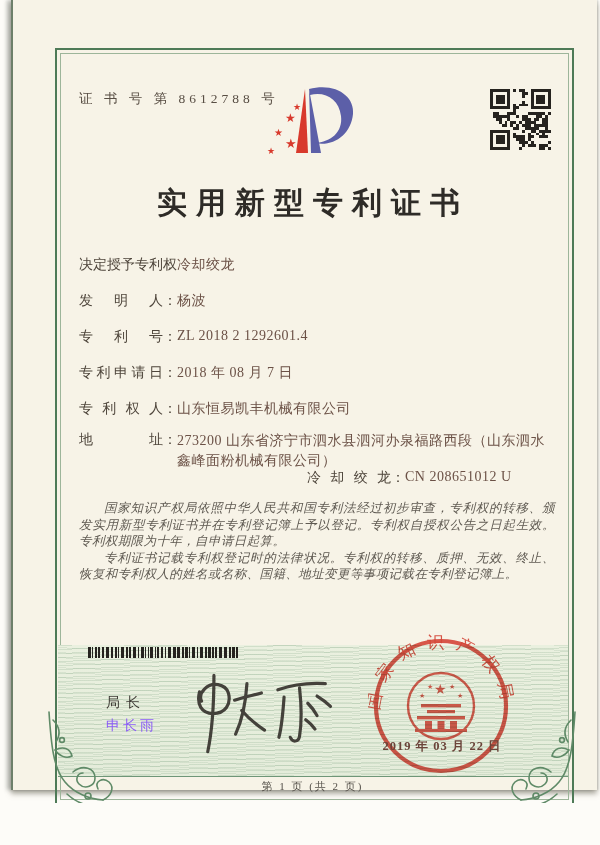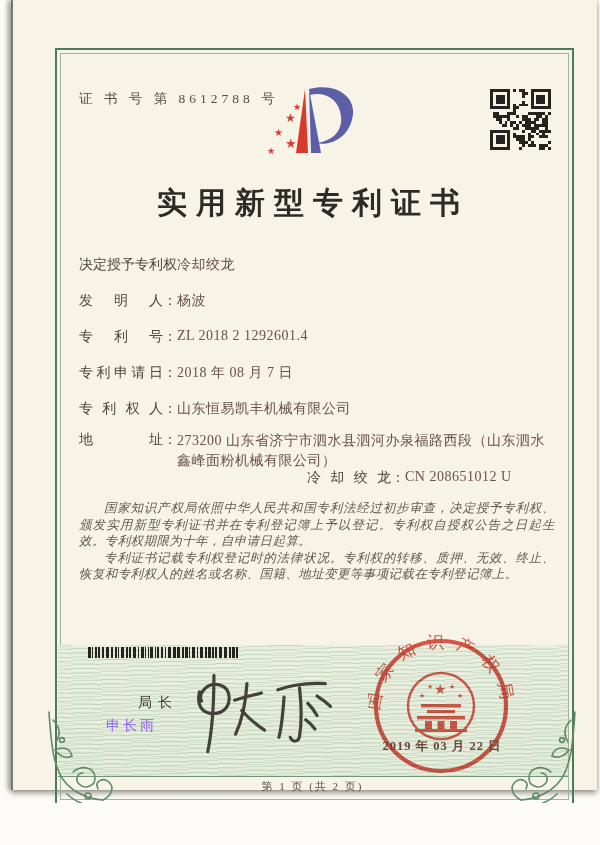--- a/index.html
+++ b/index.html
@@ -29,21 +29,21 @@
   .fvalue{color:#6b5146;letter-spacing:.5px;vertical-align:top;}
   .r1{top:256px}.r2{top:292px}.r3{top:328px}.r4{top:364px}.r5{top:400px}
   .r6{top:431px;display:flex;white-space:normal;}
   .r6 .fvalue{width:376px;line-height:19.5px;flex:none;}
   .r7{top:469px}
   .grant2{position:absolute;left:228px;top:0;}
   .paras{position:absolute;left:66px;top:500px;width:476px;}
   .paras p{margin:0;font-size:12.5px;line-height:16.6px;color:#5f5a52;text-align:justify;
            text-indent:2em;font-style:italic;letter-spacing:.4px;}
   .barcode{position:absolute;left:75px;top:647px;width:156px;height:11px;overflow:hidden;white-space:nowrap;}
-  .officer-title{position:absolute;left:93px;top:694px;font-size:14px;letter-spacing:6px;color:#3c3933;margin-left:32px;}
+  .officer-title{position:absolute;left:93px;top:694px;font-size:14px;letter-spacing:6px;color:#3c3933;}
   .officer-name{position:absolute;left:93px;top:717px;font-size:14px;letter-spacing:3px;color:#8b5cf6;}
   .autograph{position:absolute;left:170px;top:664px;width:165px;height:95px;}
   .seal{position:absolute;left:355px;top:633px;width:146px;height:146px;mix-blend-mode:multiply;opacity:.92;}
   .seal-date{position:absolute;left:356px;top:738px;width:146px;text-align:center;
              font-size:12.5px;letter-spacing:1px;color:#6b443a;font-weight:600;}
   .pageinfo{position:absolute;left:42px;top:779px;width:515px;text-align:center;
             font-size:11px;letter-spacing:2px;color:#55514a;}
   .note{position:absolute;left:42px;top:810px;width:515px;text-align:center;
         font-size:12.5px;letter-spacing:4px;color:#4e4b44;}
   .flourish{position:absolute;width:82px;height:102px;}
@@ -229,21 +229,21 @@
     <div class="frow r6">
       <span class="flabel">地址</span>
         <span class="fcolon">：</span>
         <span class="fvalue">273200 山东省济宁市泗水县泗河办泉福路西段（山东泗水鑫峰面粉机械有限公司）</span>
     </div>
     <div class="frow r7">
       <span class="grant2"><span class="flabel">冷却绞龙</span><span class="fcolon">：</span><span class="fvalue">CN 208651012 U</span></span>
     </div>
 
     <div class="paras">
-      <p>国家知识产权局依照中华人民共和国专利法经过初步审查，决定授予专利权、颁发实用新型专利证书并在专利登记簿上予以登记。专利权自授权公告之日起生效。专利权期限为十年，自申请日起算。</p>
+      <p>国家知识产权局依照中华人民共和国专利法经过初步审查，专利权的转移、颁发实用新型专利证书并在专利登记簿上予以登记。专利权自授权公告之日起生效。专利权期限为十年，自申请日起算。</p>
       <p>专利证书记载专利权登记时的法律状况。专利权的转移、质押、无效、终止、恢复和专利权人的姓名或名称、国籍、地址变更等事项记载在专利登记簿上。</p>
     </div>
 
     <div class="barcode" id="barcode"><span style="display: inline-block; vertical-align: top; width: 3px; height: 11px; background: rgb(38, 35, 31); margin-right: 1px;"></span><span style="display: inline-block; vertical-align: top; width: 1px; height: 11px; background: rgb(38, 35, 31); margin-right: 2px;"></span><span style="display: inline-block; vertical-align: top; width: 2px; height: 11px; background: rgb(38, 35, 31); margin-right: 1px;"></span><span style="display: inline-block; vertical-align: top; width: 2px; height: 11px; background: rgb(38, 35, 31); margin-right: 2px;"></span><span style="display: inline-block; vertical-align: top; width: 2px; height: 11px; background: rgb(38, 35, 31); margin-right: 2px;"></span><span style="display: inline-block; vertical-align: top; width: 3px; height: 11px; background: rgb(38, 35, 31); margin-right: 2px;"></span><span style="display: inline-block; vertical-align: top; width: 2px; height: 11px; background: rgb(38, 35, 31); margin-right: 2px;"></span><span style="display: inline-block; vertical-align: top; width: 2px; height: 11px; background: rgb(38, 35, 31); margin-right: 1px;"></span><span style="display: inline-block; vertical-align: top; width: 1px; height: 11px; background: rgb(38, 35, 31); margin-right: 2px;"></span><span style="display: inline-block; vertical-align: top; width: 3px; height: 11px; background: rgb(38, 35, 31); margin-right: 2px;"></span><span style="display: inline-block; vertical-align: top; width: 2px; height: 11px; background: rgb(38, 35, 31); margin-right: 1px;"></span><span style="display: inline-block; vertical-align: top; width: 2px; height: 11px; background: rgb(38, 35, 31); margin-right: 2px;"></span><span style="display: inline-block; vertical-align: top; width: 3px; height: 11px; background: rgb(38, 35, 31); margin-right: 2px;"></span><span style="display: inline-block; vertical-align: top; width: 1px; height: 11px; background: rgb(38, 35, 31); margin-right: 2px;"></span><span style="display: inline-block; vertical-align: top; width: 3px; height: 11px; background: rgb(38, 35, 31); margin-right: 1px;"></span><span style="display: inline-block; vertical-align: top; width: 1px; height: 11px; background: rgb(38, 35, 31); margin-right: 2px;"></span><span style="display: inline-block; vertical-align: top; width: 1px; height: 11px; background: rgb(38, 35, 31); margin-right: 1px;"></span><span style="display: inline-block; vertical-align: top; width: 3px; height: 11px; background: rgb(38, 35, 31); margin-right: 2px;"></span><span style="display: inline-block; vertical-align: top; width: 1px; height: 11px; background: rgb(38, 35, 31); margin-right: 1px;"></span><span style="display: inline-block; vertical-align: top; width: 2px; height: 11px; background: rgb(38, 35, 31); margin-right: 2px;"></span><span style="display: inline-block; vertical-align: top; width: 2px; height: 11px; background: rgb(38, 35, 31); margin-right: 2px;"></span><span style="display: inline-block; vertical-align: top; width: 1px; height: 11px; background: rgb(38, 35, 31); margin-right: 2px;"></span><span style="display: inline-block; vertical-align: top; width: 3px; height: 11px; background: rgb(38, 35, 31); margin-right: 2px;"></span><span style="display: inline-block; vertical-align: top; width: 3px; height: 11px; background: rgb(38, 35, 31); margin-right: 1px;"></span><span style="display: inline-block; vertical-align: top; width: 3px; height: 11px; background: rgb(38, 35, 31); margin-right: 2px;"></span><span style="display: inline-block; vertical-align: top; width: 2px; height: 11px; background: rgb(38, 35, 31); margin-right: 1px;"></span><span style="display: inline-block; vertical-align: top; width: 3px; height: 11px; background: rgb(38, 35, 31); margin-right: 1px;"></span><span style="display: inline-block; vertical-align: top; width: 1px; height: 11px; background: rgb(38, 35, 31); margin-right: 2px;"></span><span style="display: inline-block; vertical-align: top; width: 3px; height: 11px; background: rgb(38, 35, 31); margin-right: 2px;"></span><span style="display: inline-block; vertical-align: top; width: 1px; height: 11px; background: rgb(38, 35, 31); margin-right: 2px;"></span><span style="display: inline-block; vertical-align: top; width: 3px; height: 11px; background: rgb(38, 35, 31); margin-right: 2px;"></span><span style="display: inline-block; vertical-align: top; width: 2px; height: 11px; background: rgb(38, 35, 31); margin-right: 1px;"></span><span style="display: inline-block; vertical-align: top; width: 3px; height: 11px; background: rgb(38, 35, 31); margin-right: 1px;"></span><span style="display: inline-block; vertical-align: top; width: 2px; height: 11px; background: rgb(38, 35, 31); margin-right: 1px;"></span><span style="display: inline-block; vertical-align: top; width: 2px; height: 11px; background: rgb(38, 35, 31); margin-right: 2px;"></span><span style="display: inline-block; vertical-align: top; width: 3px; height: 11px; background: rgb(38, 35, 31); margin-right: 2px;"></span><span style="display: inline-block; vertical-align: top; width: 3px; height: 11px; background: rgb(38, 35, 31); margin-right: 2px;"></span><span style="display: inline-block; vertical-align: top; width: 2px; height: 11px; background: rgb(38, 35, 31); margin-right: 1px;"></span><span style="display: inline-block; vertical-align: top; width: 3px; height: 11px; background: rgb(38, 35, 31); margin-right: 1px;"></span><span style="display: inline-block; vertical-align: top; width: 2px; height: 11px; background: rgb(38, 35, 31); margin-right: 1px;"></span></div>
 
     <div class="officer-title">局长</div>
     <div class="officer-name">申长雨</div>
 
     <svg class="autograph" viewBox="0 0 160 90" fill="none" stroke="#2f2b26" stroke-width="3.1" stroke-linecap="round" stroke-linejoin="round" opacity=".88">
       <path d="M30,10 C30,35 29,60 24,84"></path>

